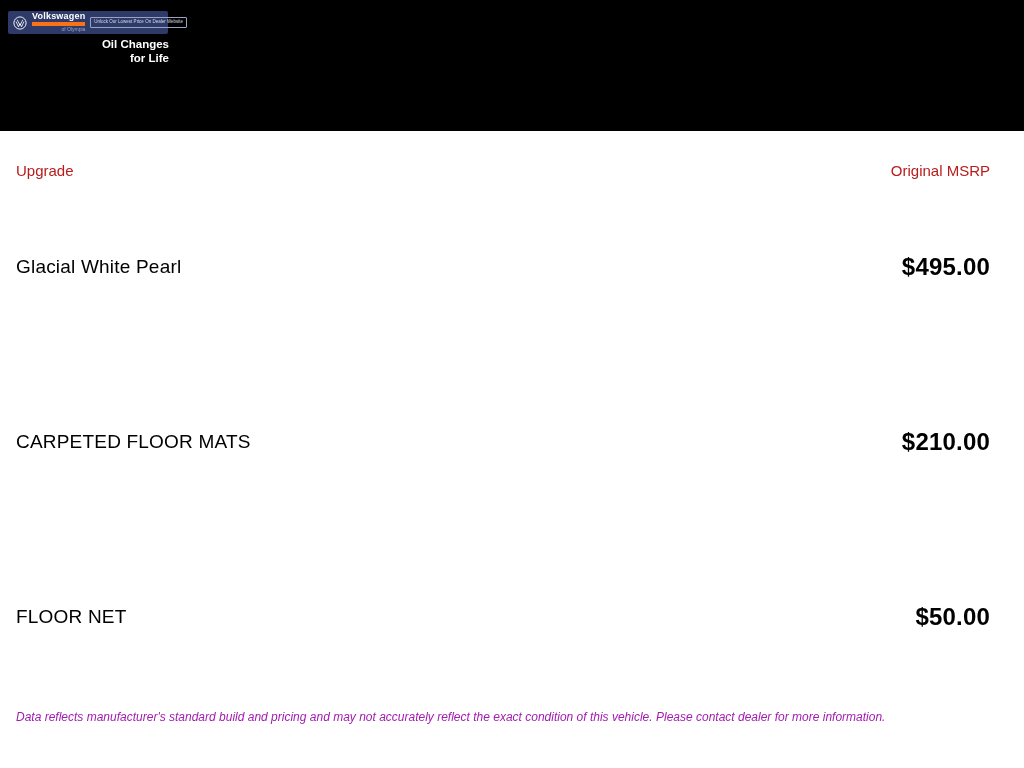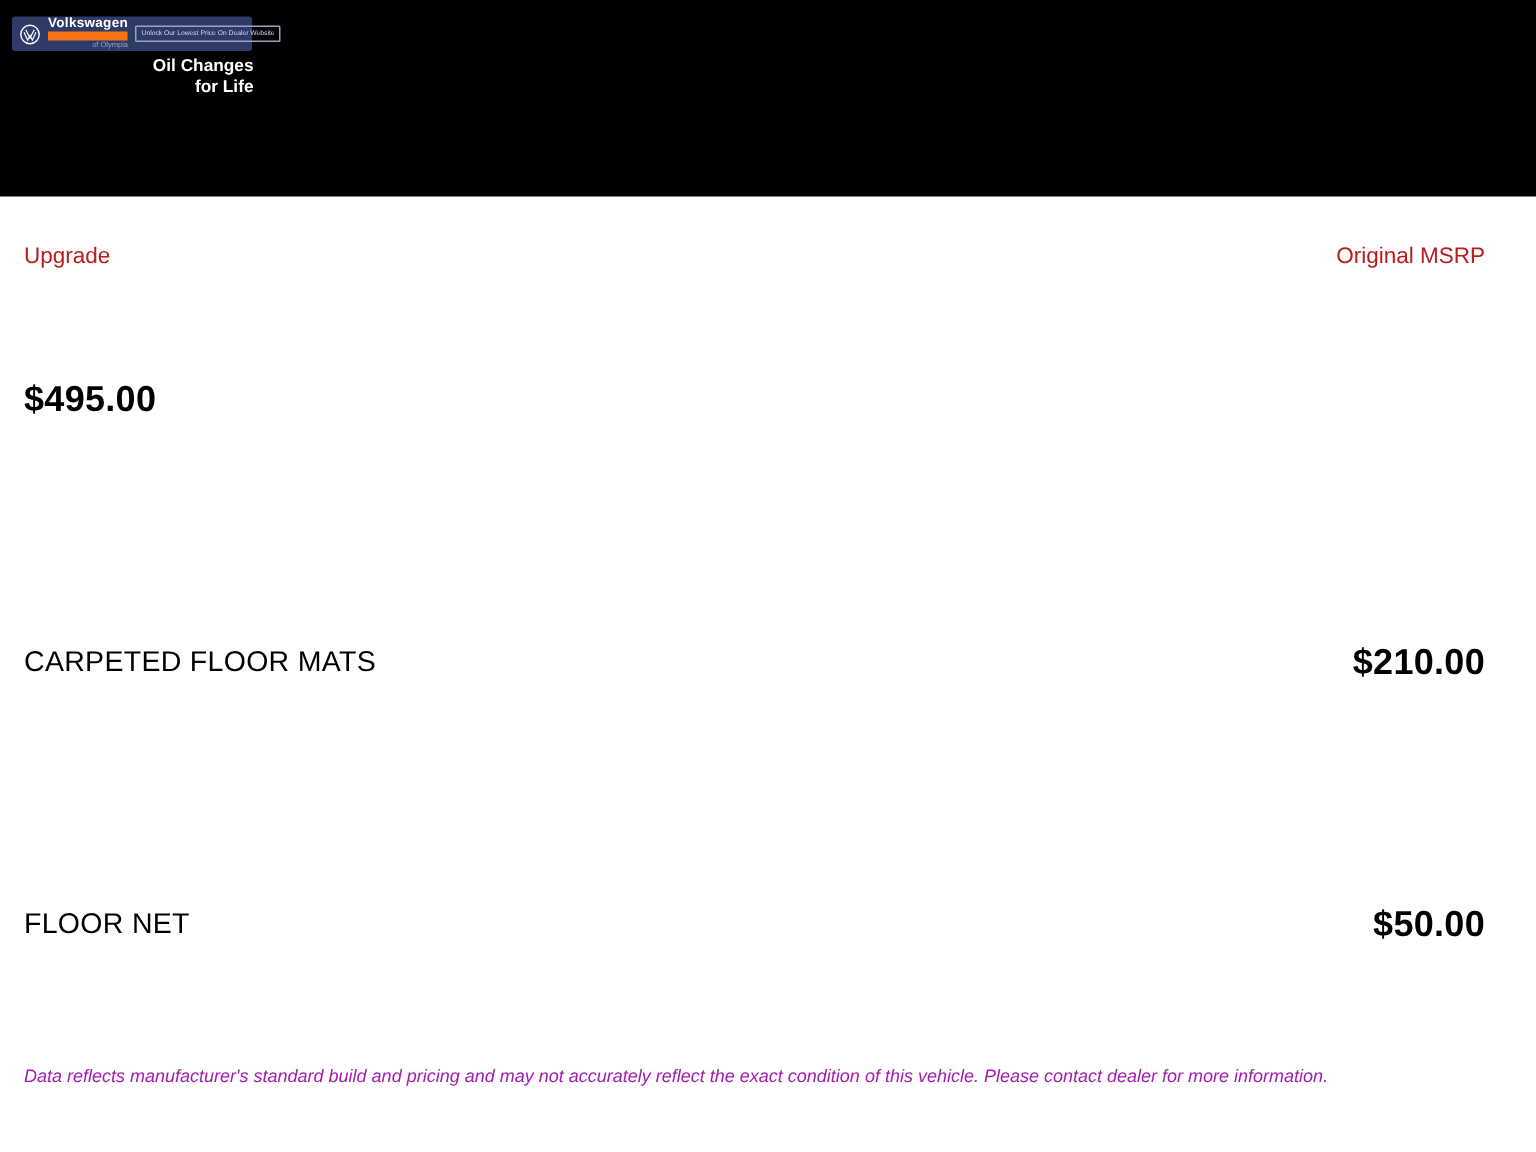--- a/index.html
+++ b/index.html
@@ -30,21 +30,21 @@
     box-sizing: border-box;
     gap: 5px;
   }
   .vw-roundel { flex: 0 0 auto; display: block; }
   .brand-block { display: flex; flex-direction: column; align-items: flex-end; }
   .brand-name {
     color: #ffffff;
     font-size: 9px;
     font-weight: bold;
     letter-spacing: 0.2px;
-    border-bottom: 6px solid #f97316;
+    border-bottom: 4px solid #f97316;
     line-height: 1.1;
     white-space: nowrap;
   }
   .brand-location {
     color: #9aa3c4;
     font-size: 5px;
     line-height: 1.3;
     white-space: nowrap;
   }
   .banner-cta {
@@ -143,20 +143,21 @@
   </div>
 
 </div>
 
 <div class="col-headers">
   <span>Upgrade</span>
   <span>Original MSRP</span>
 </div>
 
 <div class="upgrade-row">
+  <span class="row-name">Glacial White Pearl</span>
   <span class="row-price">$495.00</span>
 </div>
 
 <div class="upgrade-row">
   <span class="row-name">CARPETED FLOOR MATS</span>
   <span class="row-price">$210.00</span>
 </div>
 
 <div class="upgrade-row">
   <span class="row-name">FLOOR NET</span>

